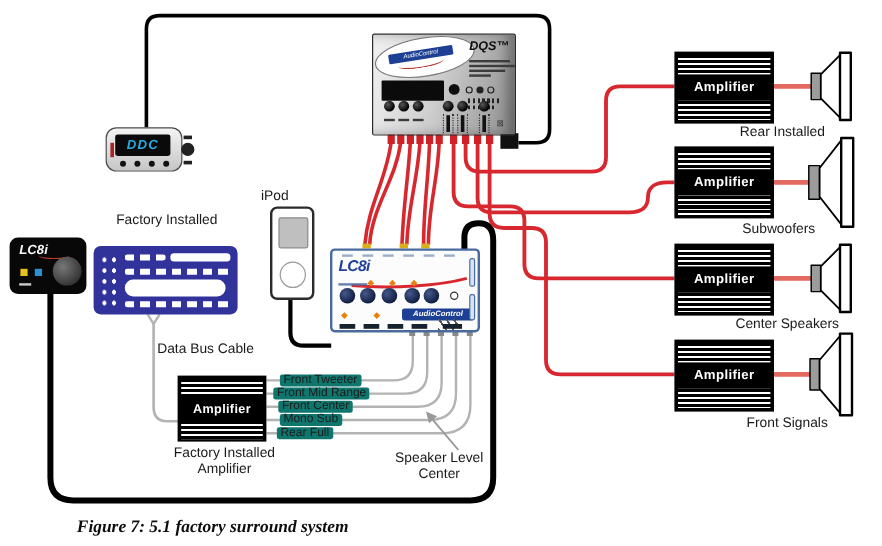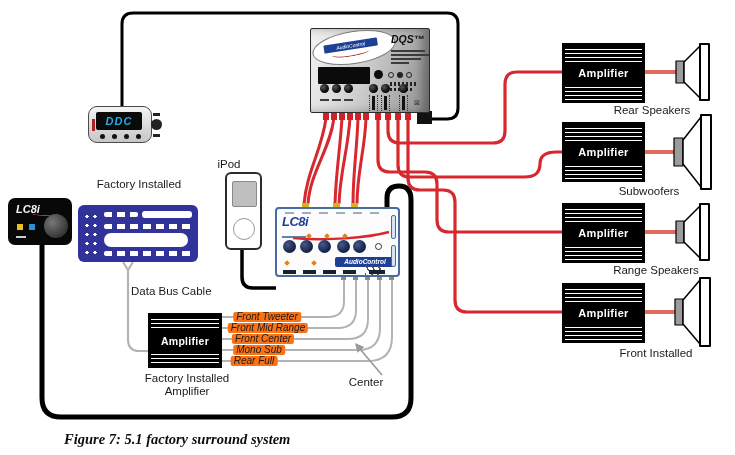--- a/index.html
+++ b/index.html
@@ -1,22 +1,22 @@
 <!DOCTYPE html>
 <html><head>
 <meta charset="utf-8">
 <style>
   html,body{margin:0;padding:0;background:#fff;}
   #stage{position:relative;width:735px;height:455px;background:#fff;overflow:hidden;
          font-family:"Liberation Sans",sans-serif;color:#111;}
   .abs{position:absolute;}
   svg.wires{position:absolute;left:0;top:0;}
   .lbl{position:absolute;font-size:11.5px;line-height:12.5px;text-align:center;color:#1a1a1a;}
-  .wlbl{position:absolute;font-size:10px;line-height:10px;color:#1a1a1a;background:#f97316;
-        padding:0 3px;transform:translate(-50%,-50%);white-space:nowrap;border-radius:2px;font-style:italic;}
+  .wlbl{position:absolute;font-size:10px;line-height:10px;color:#1a1a1a;background:#0f766e;
+        padding:0 3px;transform:translate(-50%,-50%);white-space:nowrap;border-radius:2px;}
   
   .amp{position:absolute;background:#000;display:flex;flex-direction:column;padding:2.5px 0;box-sizing:border-box;}
   .fins{flex:1;margin:0 3px;background:repeating-linear-gradient(180deg,#000 0 2.6px,#fff 2.6px 4.1px);}
   .amp-label{color:#fff;font-weight:bold;display:flex;align-items:center;justify-content:center;letter-spacing:.3px;}
   .amp-big .amp-label{height:22px;font-size:11px;}
   .amp-small .amp-label{height:21px;font-size:10.5px;}
   
   .dqs{position:absolute;left:310px;top:28px;width:120px;height:85px;border:1.5px solid #2a2a2a;border-radius:2px;
        background:linear-gradient(105deg,#f2f2f2 0%,#cfcfcf 45%,#8e8e8e 100%);
        box-shadow:inset -7px 0 9px rgba(0,0,0,.28);box-sizing:border-box;}
@@ -298,28 +298,29 @@
   <div class="lbl" style="left:83px;top:178px;width:112px">
     <span style="display:block">Factory Installed</span>
   </div>
   <div class="lbl" style="left:204px;top:158px;width:50px">iPod</div>
   <div class="lbl" style="left:131px;top:285px;width:90px;text-align:left">Data Bus Cable</div>
   <div class="lbl" style="left:129px;top:372px;width:116px">
     <span style="display:block">Factory Installed</span>
     <span style="display:block">Amplifier</span>
   </div>
   <div class="lbl" style="left:310px;top:376px;width:112px">
+    <span style="display:block">Speaker Level</span>
     <span style="display:block">Center</span>
   </div>
 
   <div class="wlbl" style="left:267px;top:317px">Front Tweeter</div>
   <div class="wlbl" style="left:268px;top:328px">Front Mid Range</div>
   <div class="wlbl" style="left:263px;top:339px">Front Center</div>
   <div class="wlbl" style="left:259px;top:350px">Mono Sub</div>
   <div class="wlbl" style="left:254px;top:361px">Rear Full</div>
 
-  <div class="lbl" style="left:597px;top:104px;width:110px">Rear Speakers</div>
+  <div class="lbl" style="left:597px;top:104px;width:110px">Rear Installed</div>
   <div class="lbl" style="left:594px;top:185px;width:110px">Subwoofers</div>
-  <div class="lbl" style="left:600px;top:264px;width:112px">Range Speakers</div>
-  <div class="lbl" style="left:600px;top:347px;width:112px">Front Installed</div>
+  <div class="lbl" style="left:600px;top:264px;width:112px">Center Speakers</div>
+  <div class="lbl" style="left:600px;top:347px;width:112px">Front Signals</div>
 
   <div class="cap">Figure 7: 5.1 factory surround system</div>
 </div>
 
 </body></html>

